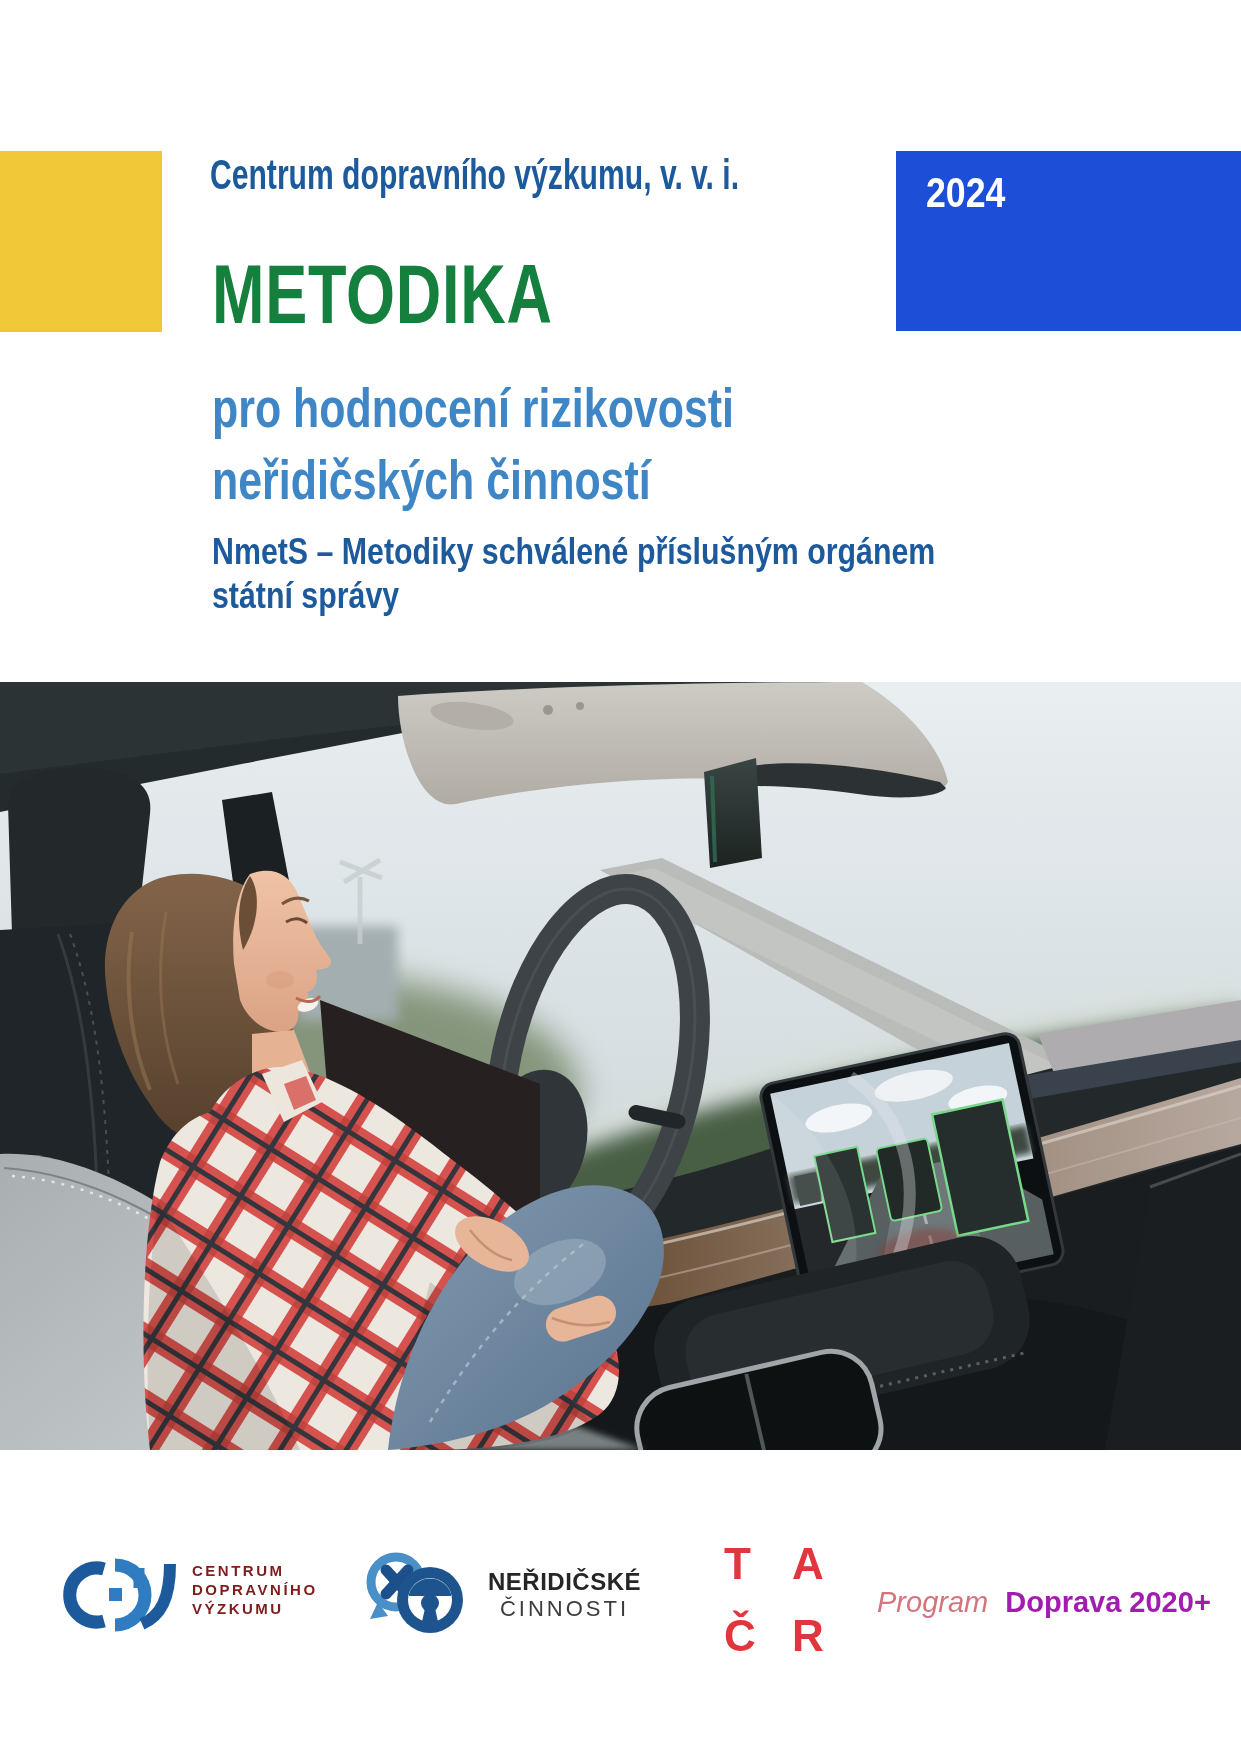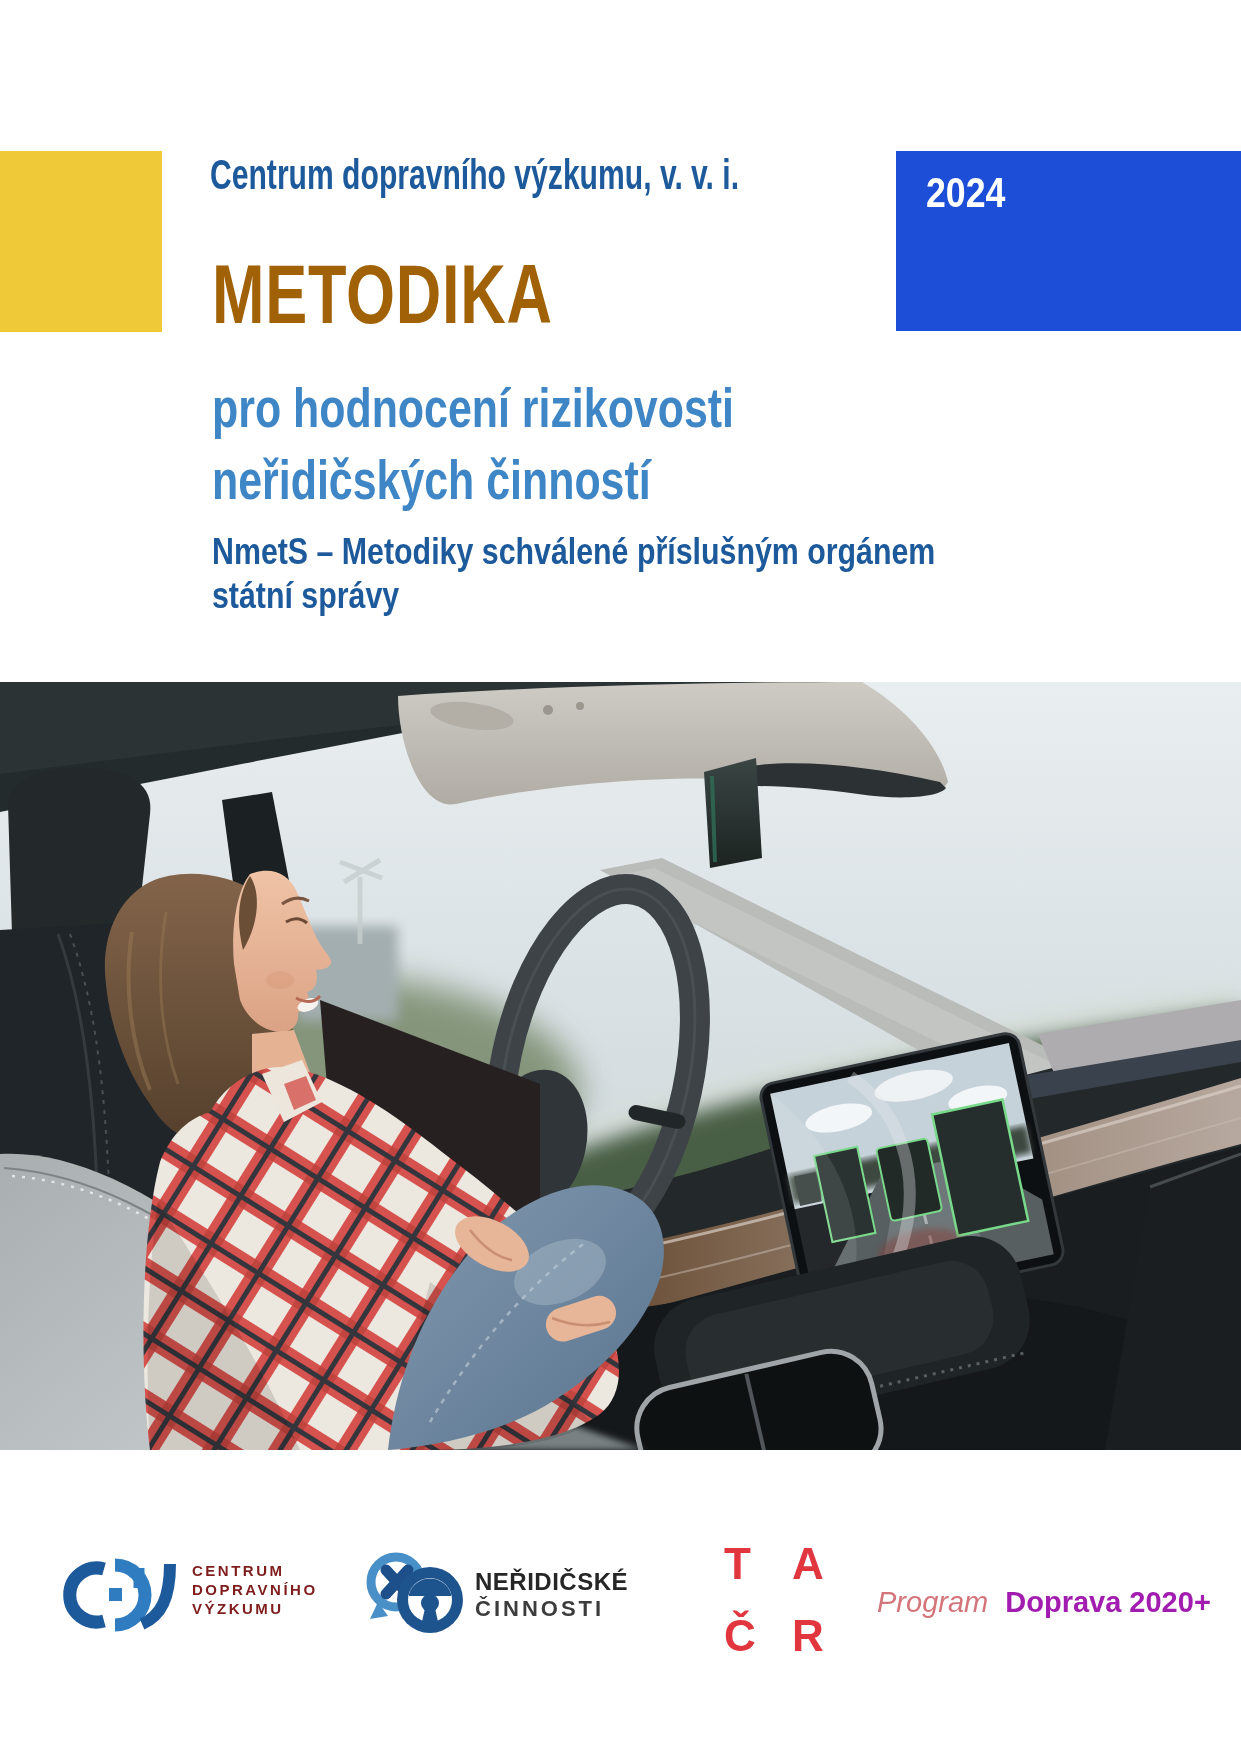--- a/index.html
+++ b/index.html
@@ -6,34 +6,34 @@
   .page{position:relative;width:1241px;height:1754px;background:#ffffff;overflow:hidden;
         font-family:"Liberation Sans",sans-serif;}
   .cond{display:inline-block;transform-origin:left center;white-space:nowrap;}
   .s70{transform:scaleX(.70);} .s75{transform:scaleX(.75);} .s78{transform:scaleX(.78);} .s82{transform:scaleX(.82);}
 
   .yellow-block{position:absolute;left:0;top:151px;width:162px;height:181px;background:#efc937;}
   .year-block{position:absolute;left:896px;top:151px;width:345px;height:180px;background:#1d4ed8;}
   .year-block span{display:inline-block;margin:18px 0 0 30px;font-size:42px;font-weight:700;color:#ffffff;transform:scaleX(.85);transform-origin:left top;}
 
   .org{position:absolute;left:210px;top:150px;font-size:43px;font-weight:700;color:#1d5a9b;}
-  .title{position:absolute;left:212px;top:246px;margin:0;font-size:84px;font-weight:700;color:#a16207;letter-spacing:1px;}
+  .title{position:absolute;left:212px;top:246px;margin:0;font-size:84px;font-weight:700;color:#15803d;letter-spacing:1px;}
   .subtitle{position:absolute;left:212px;top:372px;font-size:55px;font-weight:700;color:#3e86c6;line-height:72px;}
   .note{position:absolute;left:212px;top:530px;font-size:37px;font-weight:700;color:#1d5a9b;line-height:44px;}
 
   .photo{position:absolute;left:0;top:682px;width:1241px;height:768px;}
   .photo svg{display:block;}
 
   .footer{position:absolute;left:0;top:1540px;width:1241px;height:130px;}
   .cdv{position:absolute;left:58px;top:16px;display:flex;align-items:flex-start;}
   .cdv-text{margin-left:16px;padding-top:5px;font-size:15px;font-weight:700;letter-spacing:2.5px;color:#7f1d1d;line-height:19px;}
   .nc{position:absolute;left:366px;top:6px;display:flex;align-items:flex-start;}
-  .nc-text{margin-left:7px;padding-top:22px;color:#262626;}
+  .nc-text{margin-left:20px;padding-top:22px;color:#262626;}
   .nc-line1{font-size:24px;font-weight:800;letter-spacing:.5px;}
-  .nc-line2{font-size:22px;font-weight:700;letter-spacing:3px;color:#3c3c3c;}
+  .nc-line2{font-size:22px;font-weight:400;letter-spacing:3px;color:#3c3c3c;text-align:center;}
   .tacr{position:absolute;left:724px;top:2px;display:grid;grid-template-columns:68px 68px;grid-template-rows:72px 72px;}
   .tacr span{font-size:44px;font-weight:700;color:#e2363f;line-height:44px;}
   .program{position:absolute;left:877px;top:46px;font-size:29px;white-space:nowrap;}
   .program .pfx{color:#d4757b;font-weight:400;font-style:italic;}
   .program .nm{color:#a21caf;font-weight:700;margin-left:9px;}
 </style>
 </head>
 <body>
 
 <div class="page">

